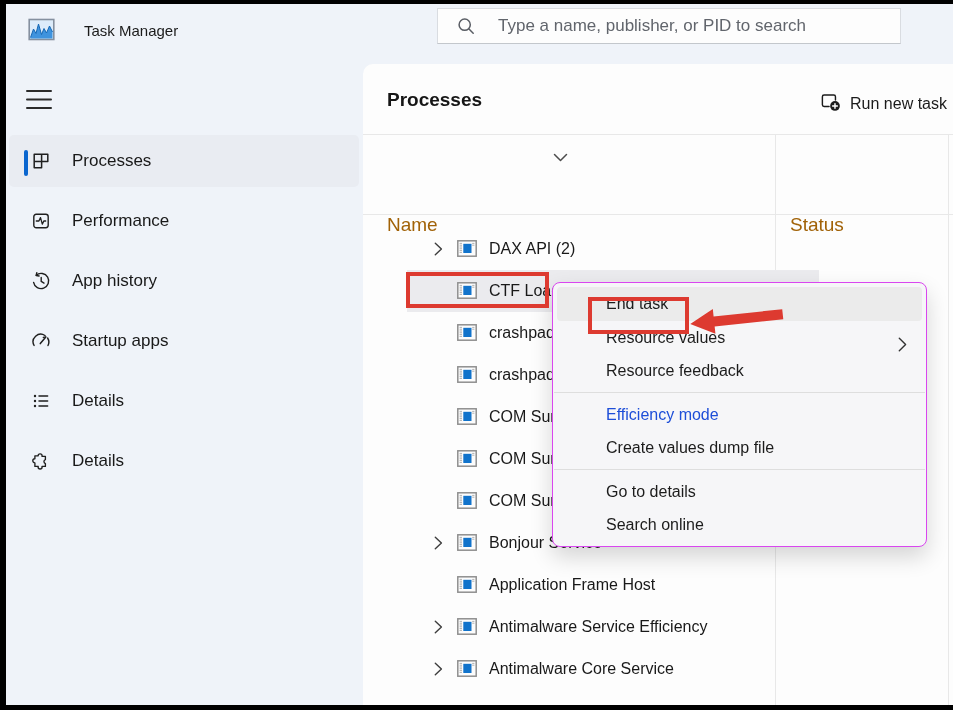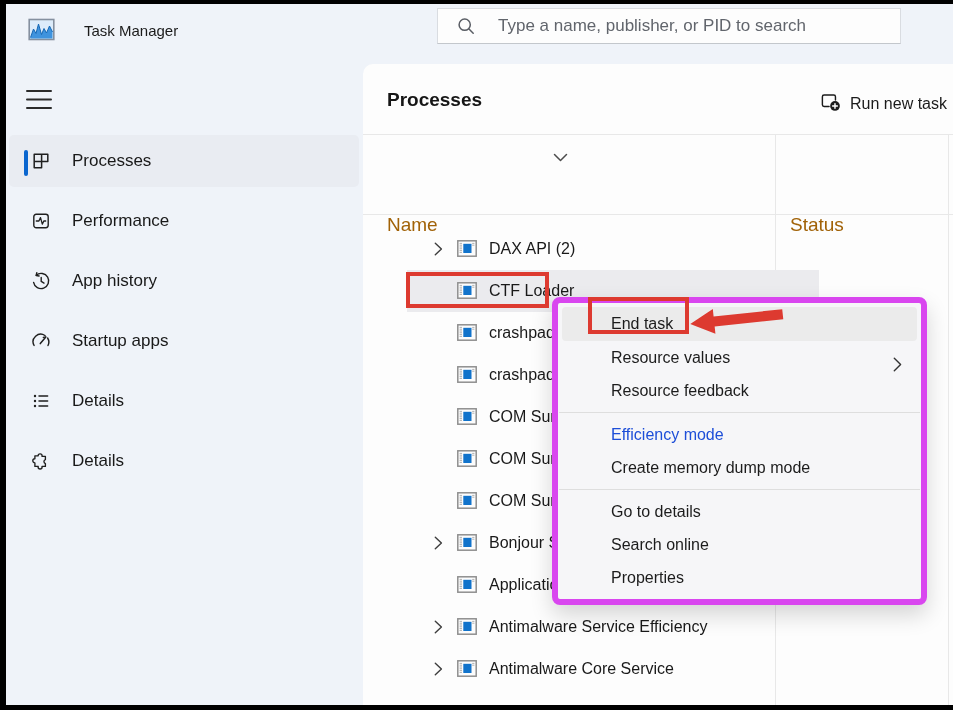--- a/index.html
+++ b/index.html
@@ -46,22 +46,22 @@
   .col-label { position:absolute; top:118px; font-size:19px; color:#a16207;margin-top:32px; }
 
   .rows { position:absolute; left:0; right:0; top:164px; }
   .prow { position:relative; height:42px;margin-left:44px; }
   .prow.highlight::before { content:""; position:absolute; left:0; top:0; width:412px; height:42px; background:#ebebee; }
   .prow .rchev { position:absolute; left:27px; top:14px; }
   .prow .ricon { position:absolute; left:50px; top:12px; }
   .prow .rname { position:absolute; left:82px; top:0; line-height:42px; font-size:16px; color:#191919; white-space:nowrap; }
 
   
-  .cmenu { position:absolute; left:552px; top:297px; width:375px; background:#f6f6f8;
-           border:6px solid #d946ef; border-radius:8px; padding:4px 0 5px 0;
+  .cmenu { position:absolute; left:552px; top:282px; width:375px; background:#f6f6f8;
+           border:1px solid #d946ef; border-radius:8px; padding:4px 0 5px 0;
            box-shadow:0 10px 22px rgba(0,0,0,.16); z-index:5; }
   .citem { position:relative; height:33px; line-height:33px; margin:0 4px; padding-left:49px;
            font-size:16px; color:#1c1c1c; border-radius:4px; cursor:pointer; white-space:nowrap; }
   .citem.highlight { background:#ebebeb; height:34px; line-height:34px; }
   .citem.disabled { color:#1d4ed8; cursor:default; }
   .citem .sub-chev { position:absolute; right:15px; top:9px; }
   .menu-sep { height:1px; background:#dedede; margin:5px 1px; }
 
   
   .anno-box { position:absolute; border:4px solid #dd3a30; z-index:10; pointer-events:none; }
@@ -437,40 +437,36 @@
         
       </div>
       <div class="menu-sep"></div>
 
       <div class="citem disabled">
         <span>Efficiency mode</span>
         
       </div>
 
       <div class="citem">
-        <span>Create memory dump mode</span>
+        <span>Create values dump file</span>
         
       </div>
       <div class="menu-sep"></div>
 
       <div class="citem">
         <span>Go to details</span>
         
       </div>
 
 
       <div class="citem">
         <span>Search online</span>
         
       </div>
 
-      <div class="citem">
-        <span>Properties</span>
-        
-      </div>
 
     </div>
 
   <div class="anno-box anno-box1"></div>
   <div class="anno-box anno-box2"></div>
   <span class="anno-arrow"><svg width="100" height="36" viewBox="0 0 100 36">
         <path d="M3 18 L27 5.5 L27 13 L96 13 L96 23 L27 23 L27 30.5 Z" fill="#dd3a30"></path>
       </svg></span>
 
 </div>

